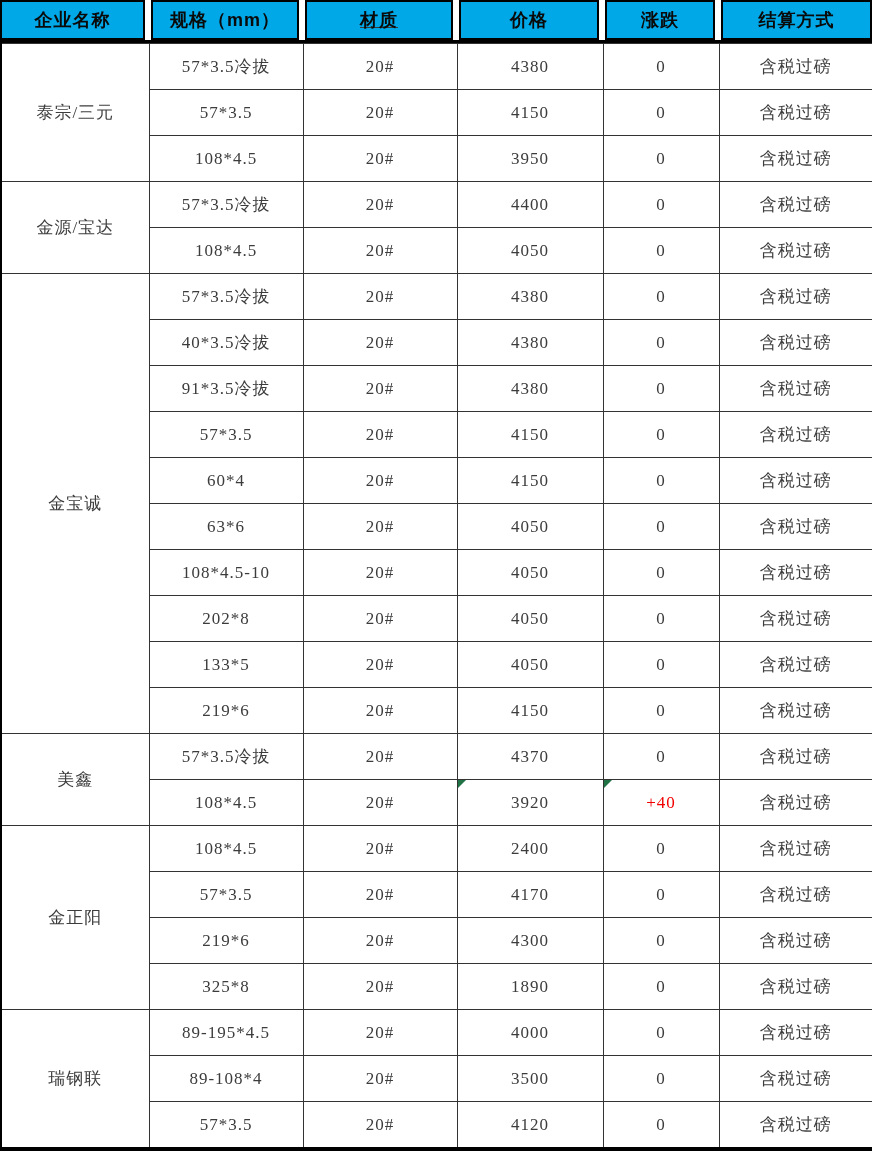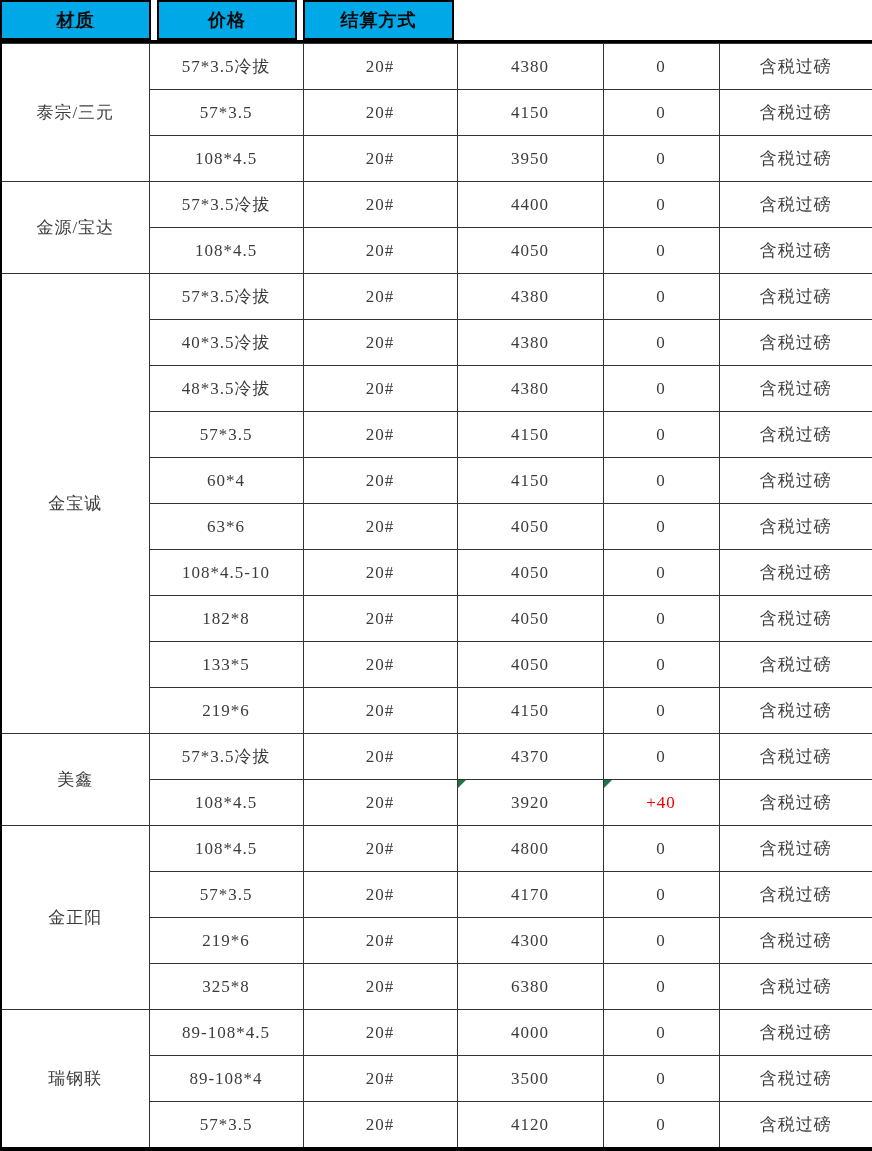--- a/index.html
+++ b/index.html
@@ -71,25 +71,34 @@
   .corner-mark{
     position:absolute;top:0;left:0;width:0;height:0;
     border-top:8px solid var(--flag-green);
     border-right:8px solid transparent;
   }
 </style>
 </head>
 <body>
 
 <div class="hdr" id="header-row">
+    <div class="hcell" style="width: 148px;">
+      <div class="hcell-in">企业名称</div>
+    </div>
+    <div class="hcell" style="width: 154px;">
+      <div class="hcell-in">规格（mm）</div>
+    </div>
     <div class="hcell" style="width: 154px; text-decoration: underline;">
       <div class="hcell-in">材质</div>
     </div>
     <div class="hcell" style="width: 146px;">
       <div class="hcell-in">价格</div>
+    </div>
+    <div class="hcell" style="width: 116px;">
+      <div class="hcell-in">涨跌</div>
     </div>
     <div class="hcell" style="width: 154px;">
       <div class="hcell-in">结算方式</div>
     </div>
   </div>
 
 <table class="price" id="price-table">
   <colgroup id="cols">
       <col style="width: 148px;">
       <col style="width: 154px;">
@@ -145,21 +154,21 @@
         <td><span class="num">含税过磅</span></td>
       </tr>
       <tr>
         <td><span class="num">40*3.5冷拔</span></td>
         <td><span class="num">20#</span></td>
         <td><span class="num">4380</span></td>
         <td><span class="num">0</span></td>
         <td><span class="num">含税过磅</span></td>
       </tr>
       <tr>
-        <td><span class="num">48*3.5冷拔</span></td>
+        <td><span class="num">91*3.5冷拔</span></td>
         <td><span class="num">20#</span></td>
         <td><span class="num">4380</span></td>
         <td><span class="num">0</span></td>
         <td><span class="num">含税过磅</span></td>
       </tr>
       <tr>
         <td><span class="num">57*3.5</span></td>
         <td><span class="num">20#</span></td>
         <td><span class="num">4150</span></td>
         <td><span class="num">0</span></td>
@@ -180,21 +189,21 @@
         <td><span class="num">含税过磅</span></td>
       </tr>
       <tr>
         <td><span class="num">108*4.5-10</span></td>
         <td><span class="num">20#</span></td>
         <td><span class="num">4050</span></td>
         <td><span class="num">0</span></td>
         <td><span class="num">含税过磅</span></td>
       </tr>
       <tr>
-        <td><span class="num">182*8</span></td>
+        <td><span class="num">202*8</span></td>
         <td><span class="num">20#</span></td>
         <td><span class="num">4050</span></td>
         <td><span class="num">0</span></td>
         <td><span class="num">含税过磅</span></td>
       </tr>
       <tr>
         <td><span class="num">133*5</span></td>
         <td><span class="num">20#</span></td>
         <td><span class="num">4050</span></td>
         <td><span class="num">0</span></td>
@@ -219,48 +228,48 @@
         <td><span class="num">108*4.5</span></td>
         <td><span class="num">20#</span></td>
         <td><span class="num">3920</span><span class="corner-mark"></span></td>
         <td class="change-up"><span class="num">+40</span><span class="corner-mark"></span></td>
         <td><span class="num">含税过磅</span></td>
       </tr>
       <tr>
         <td class="company" rowspan="4">金正阳</td>
         <td><span class="num">108*4.5</span></td>
         <td><span class="num">20#</span></td>
-        <td><span class="num">4800</span></td>
+        <td><span class="num">2400</span></td>
         <td><span class="num">0</span></td>
         <td><span class="num">含税过磅</span></td>
       </tr>
       <tr>
         <td><span class="num">57*3.5</span></td>
         <td><span class="num">20#</span></td>
         <td><span class="num">4170</span></td>
         <td><span class="num">0</span></td>
         <td><span class="num">含税过磅</span></td>
       </tr>
       <tr>
         <td><span class="num">219*6</span></td>
         <td><span class="num">20#</span></td>
         <td><span class="num">4300</span></td>
         <td><span class="num">0</span></td>
         <td><span class="num">含税过磅</span></td>
       </tr>
       <tr>
         <td><span class="num">325*8</span></td>
         <td><span class="num">20#</span></td>
-        <td><span class="num">6380</span></td>
+        <td><span class="num">1890</span></td>
         <td><span class="num">0</span></td>
         <td><span class="num">含税过磅</span></td>
       </tr>
       <tr>
         <td class="company" rowspan="3">瑞钢联</td>
-        <td><span class="num">89-108*4.5</span></td>
+        <td><span class="num">89-195*4.5</span></td>
         <td><span class="num">20#</span></td>
         <td><span class="num">4000</span></td>
         <td><span class="num">0</span></td>
         <td><span class="num">含税过磅</span></td>
       </tr>
       <tr>
         <td><span class="num">89-108*4</span></td>
         <td><span class="num">20#</span></td>
         <td><span class="num">3500</span></td>
         <td><span class="num">0</span></td>

